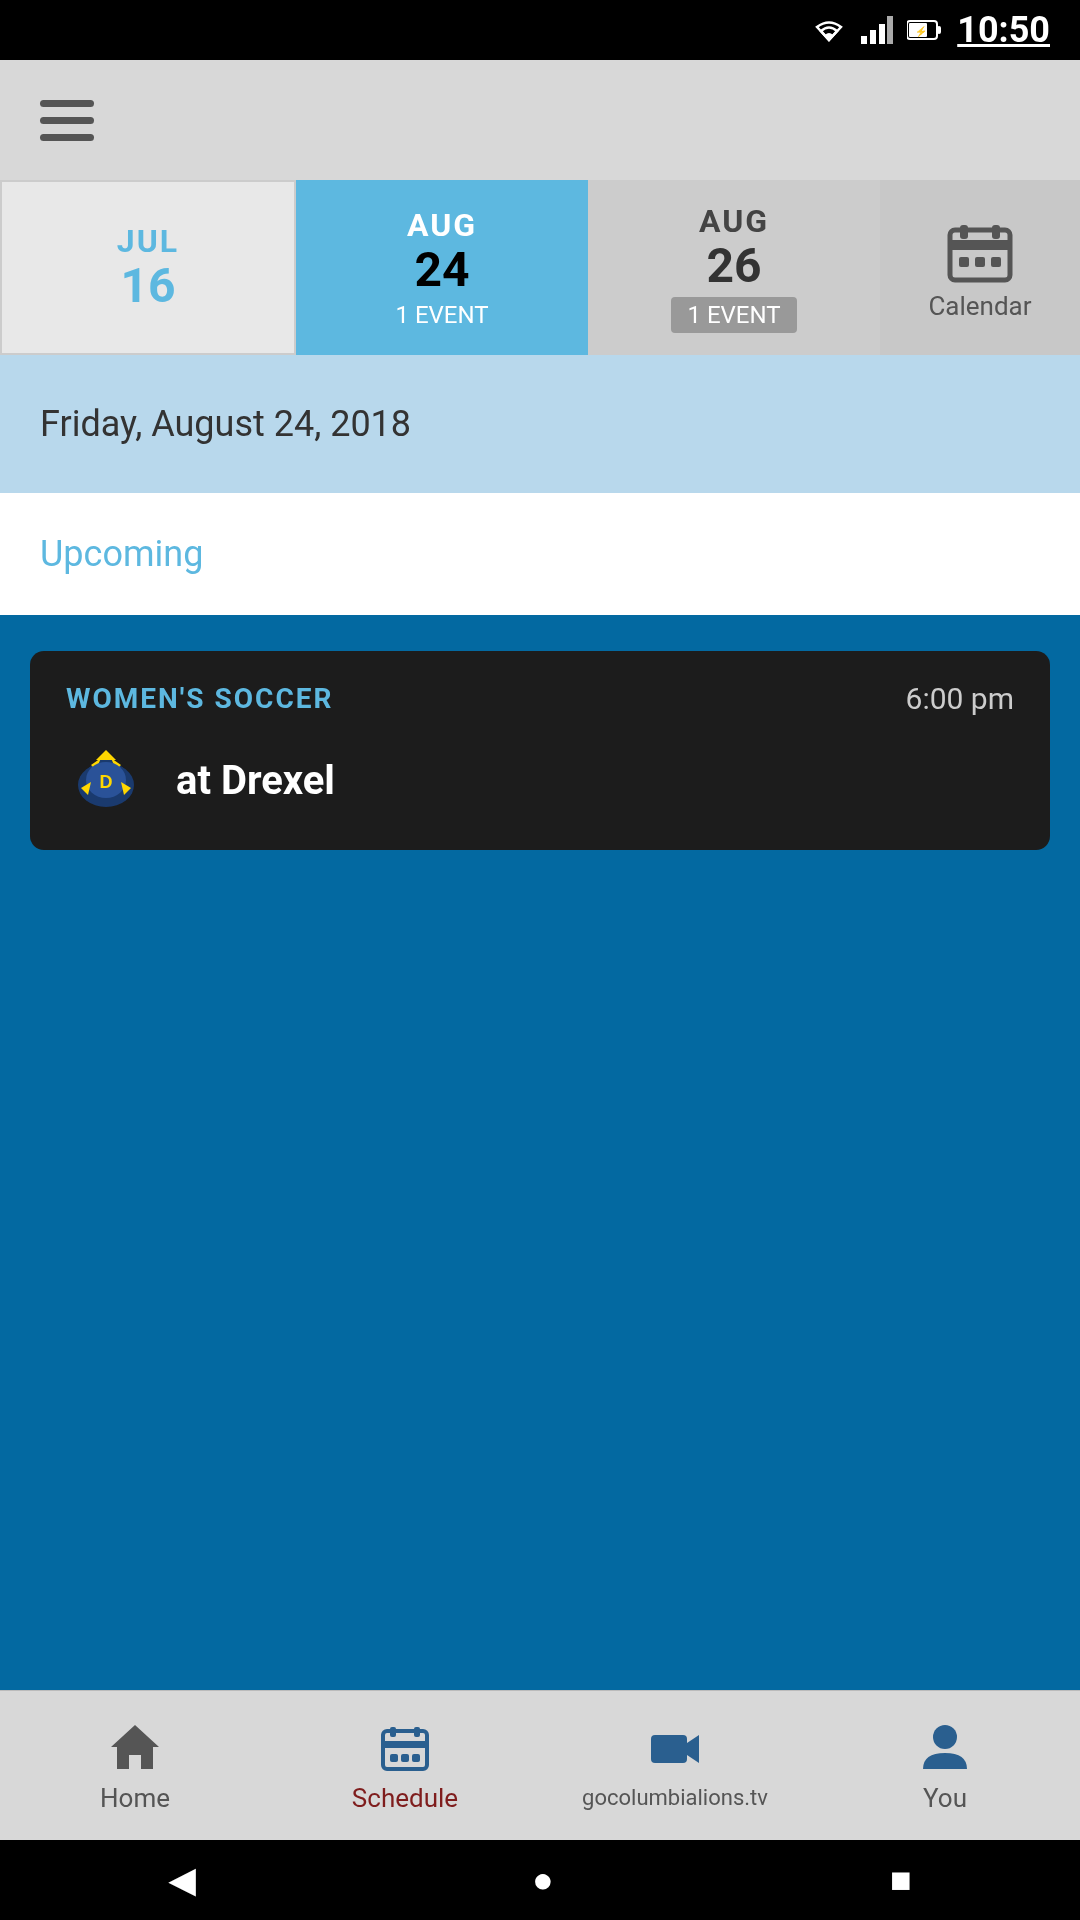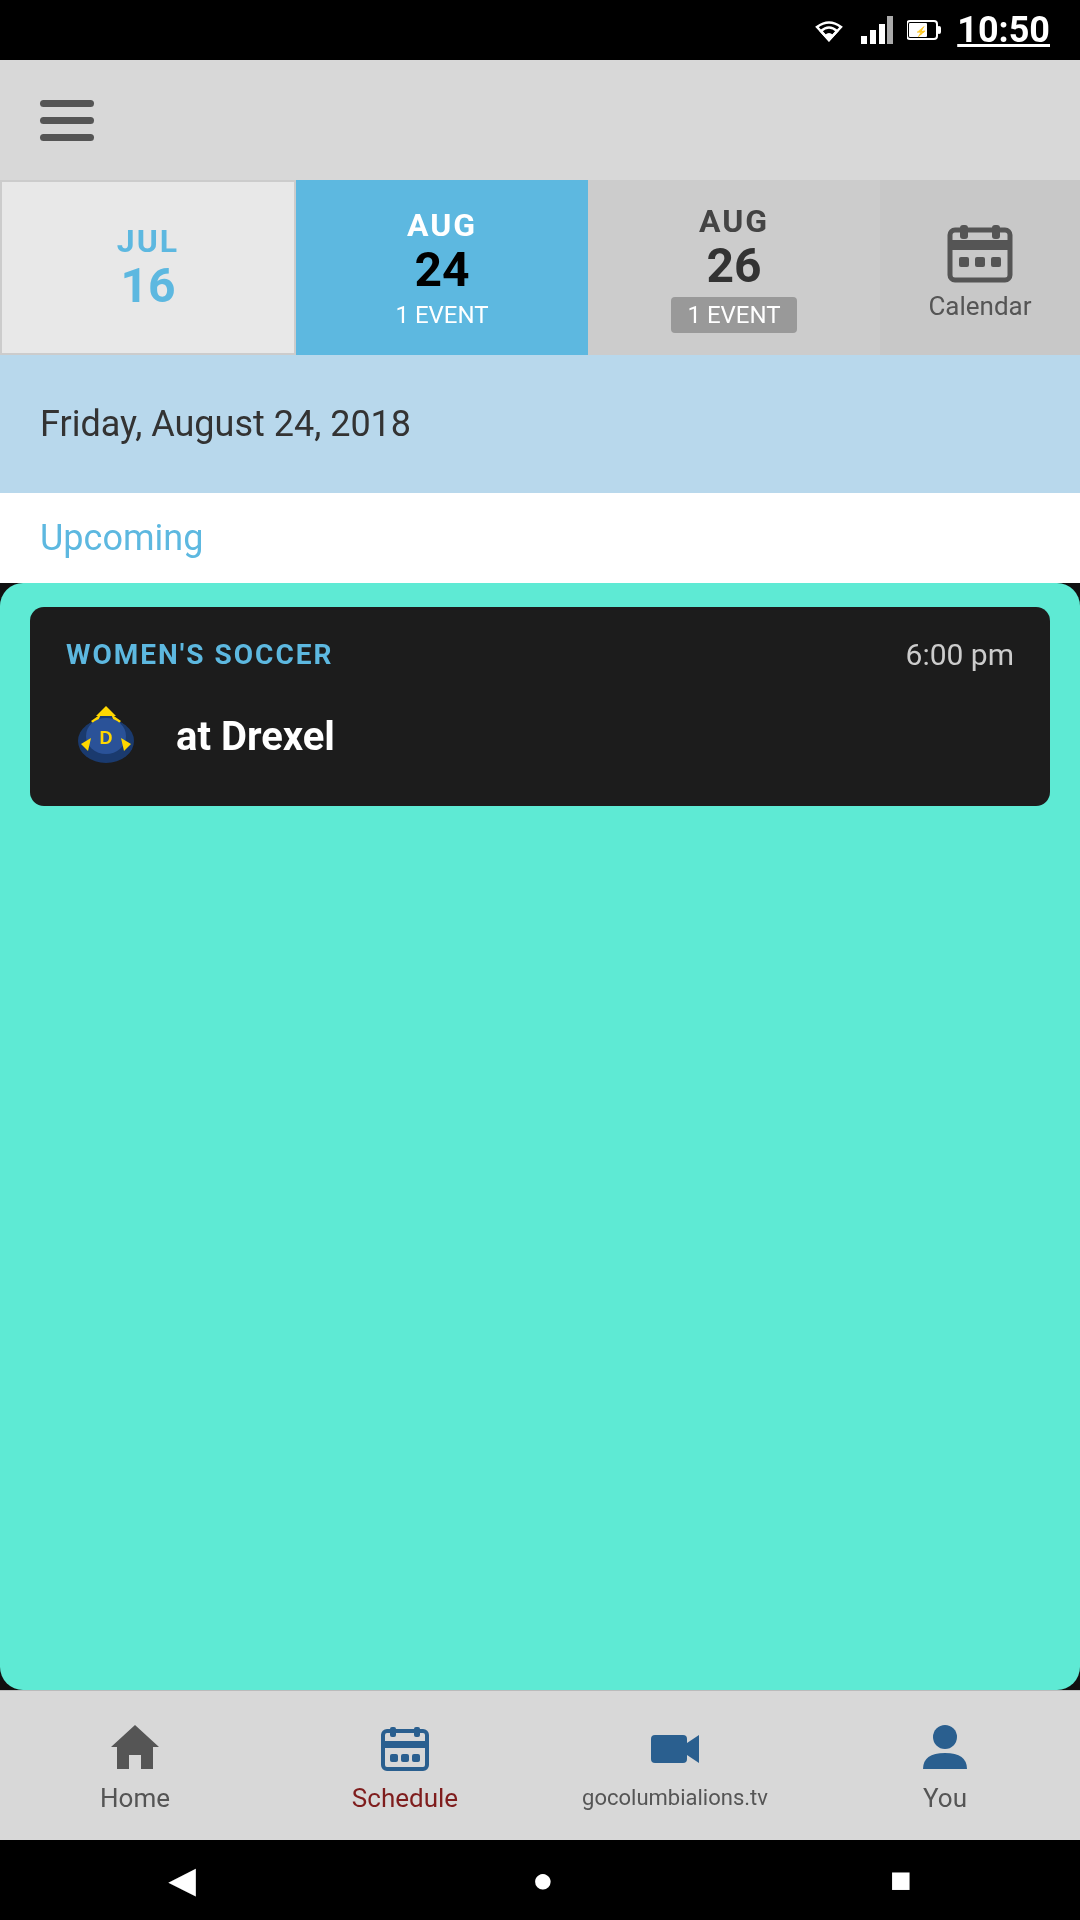--- a/index.html
+++ b/index.html
@@ -144,35 +144,34 @@
       background: #b8d8ec;
     }
     .date-header-text {
       font-size: 36px;
       color: #333;
     }
 
     
     .section-header {
       width: 100%;
-      padding: 24px 40px;
+      padding: 40px 40px;
       background: #fff;
     }
     .section-title {
       font-size: 36px;
       color: #5db8e0;
     }
 
     
     .events-area {
       width: 100%;
-      background: #5eead4;
-      padding: 24px 30px;
+      background: #0369a1;
+      padding: 36px 30px;
       flex: 1;
-      border-radius: 23px;
     }
 
     
     .event-card {
       background: #1c1c1c;
       border-radius: 14px;
       padding: 30px 36px;
       margin-bottom: 24px;
     }
     .event-card-header {

